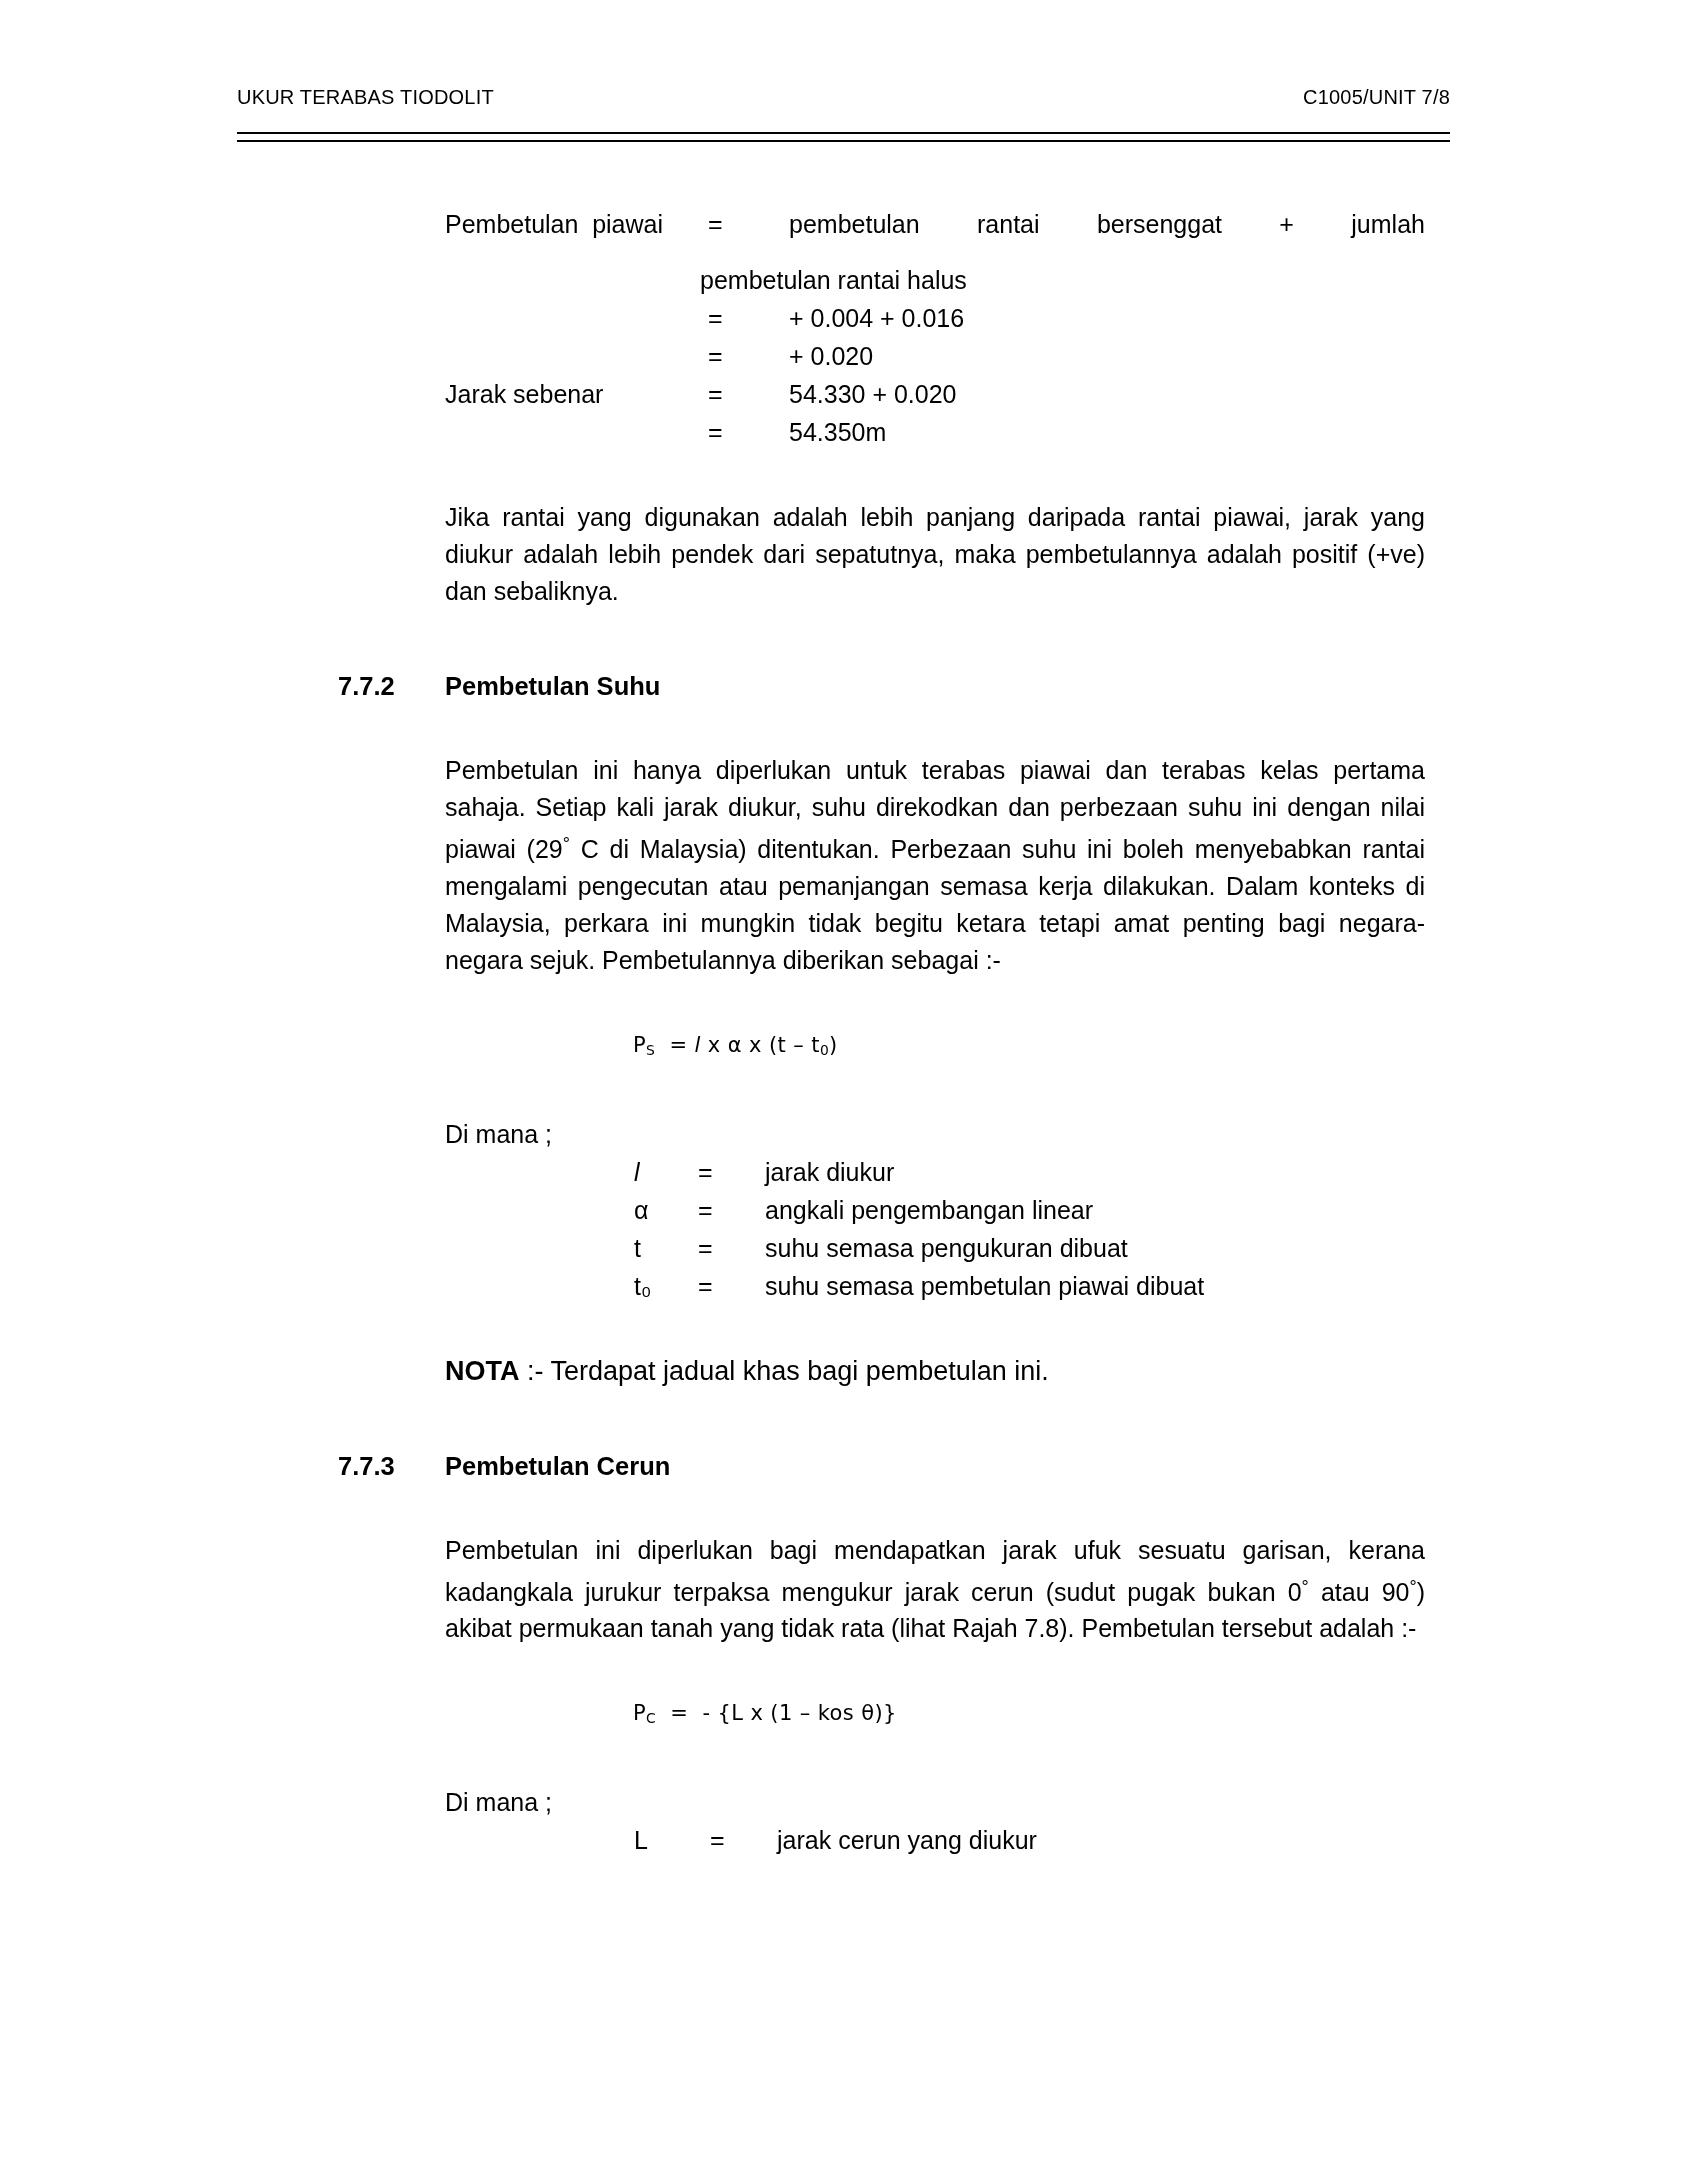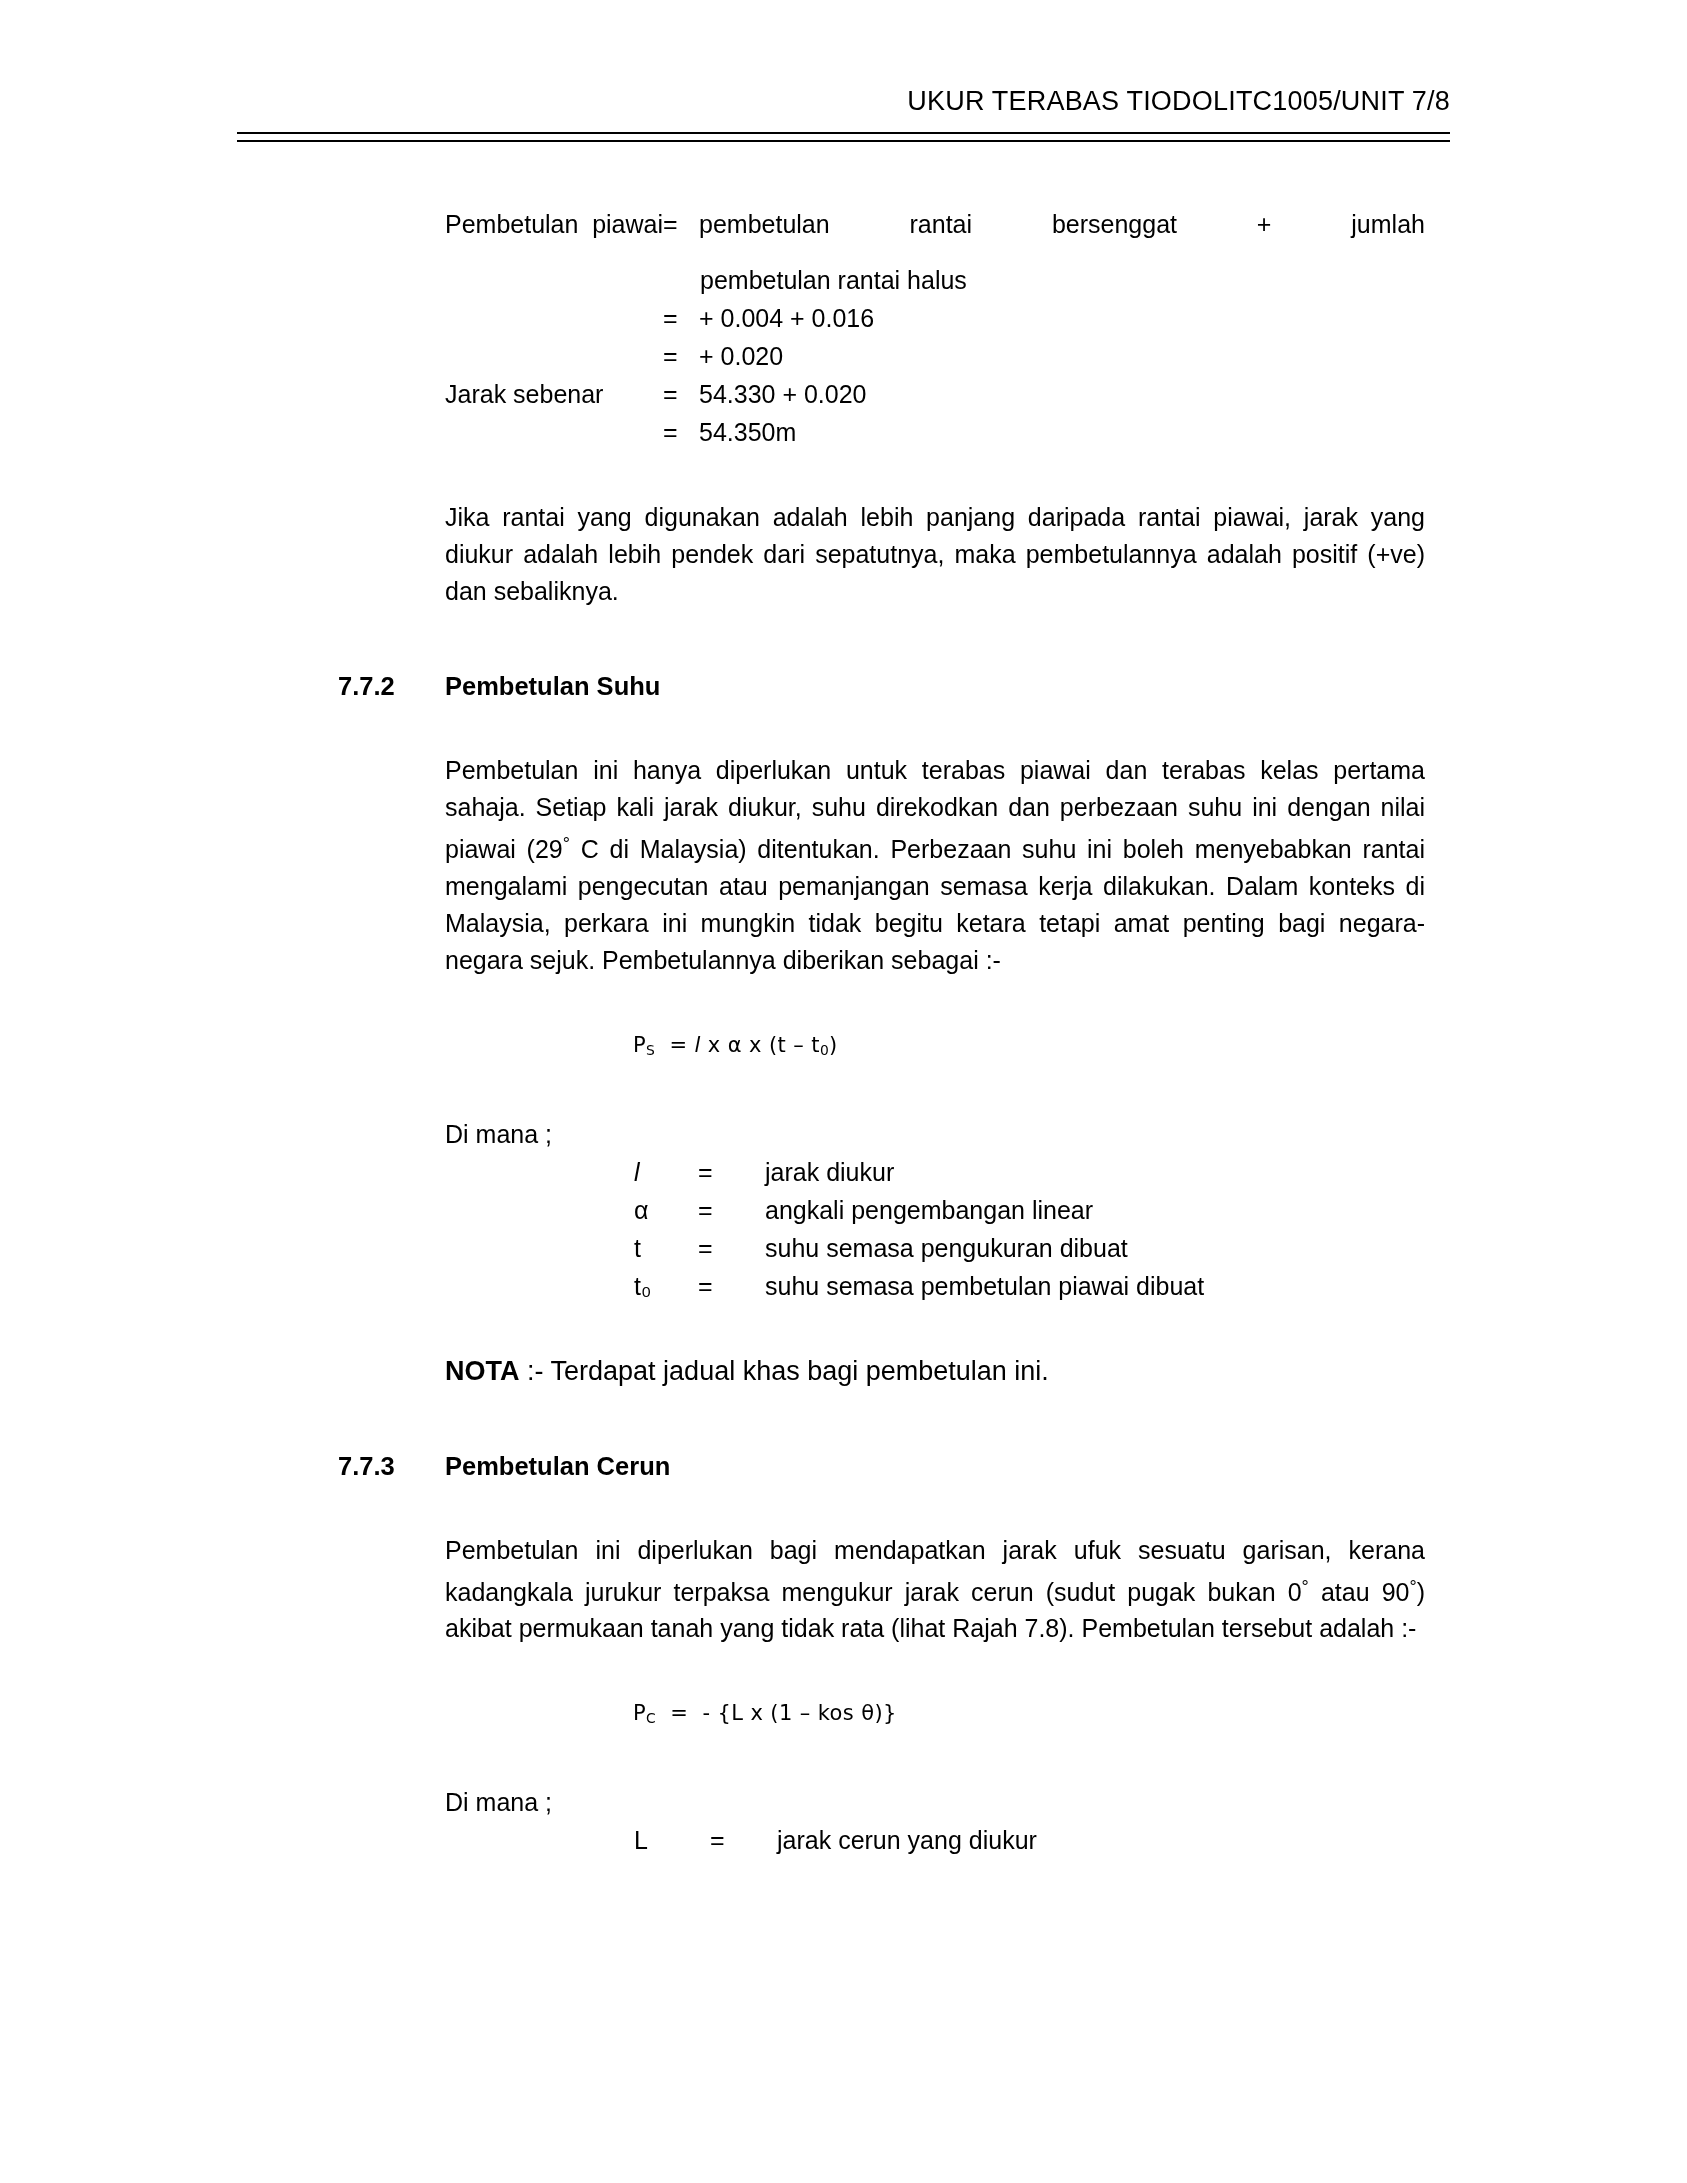--- a/index.html
+++ b/index.html
@@ -17,23 +17,23 @@
     overflow: hidden;
   }
 
   
   .header {
     position: absolute;
     left: 237px;
     right: 237px;
     top: 86px;
     display: flex;
-    justify-content: flex-end;
+    justify-content: space-between;
     align-items: baseline;
-    font-size: 27px;
+    font-size: 20px;
     letter-spacing: 0.2px;
   }
   .header-left, .header-right { white-space: nowrap; }
 
   .header-rule {
     position: absolute;
     left: 237px;
     right: 237px;
     top: 132px;
     height: 5.8px;
@@ -65,21 +65,21 @@
   .gap-lg { height: 48px; }
   .gap-xl { height: 58px; }
 
   
   .calc {
     margin-left: 445px;
     width: 980px;
     font-size: 25px;
     line-height: 38px;
   }
-  .calc-row { display: flex; align-items: baseline; }
+  .calc-row { display: flex; align-items: baseline; gap: 45px; }
   .calc-label {
     width: 218px;
     flex: 0 0 218px;
     display: flex;
     justify-content: space-between;
     white-space: nowrap;
   }
   .calc-label.plain { display: block; }
   .calc-eq {
     width: 36px;

